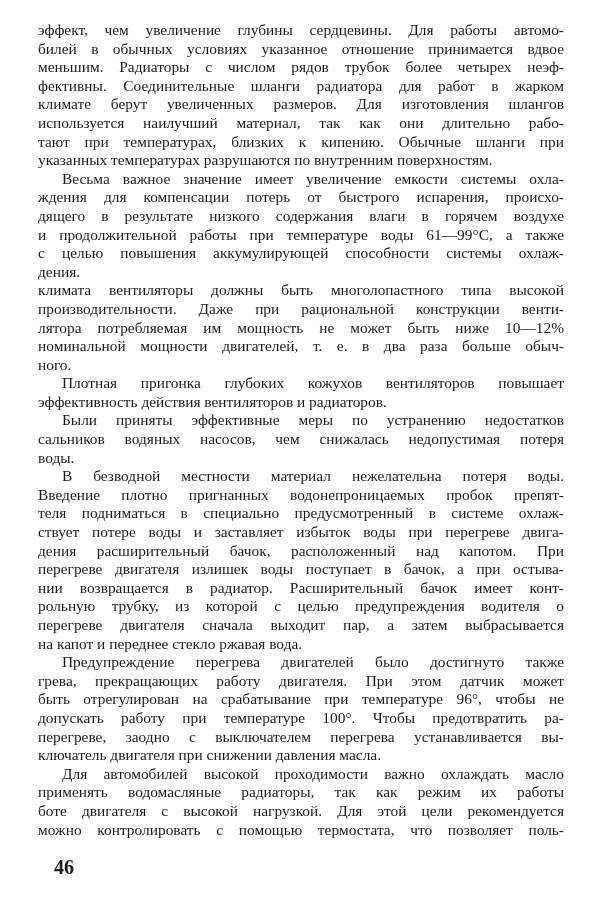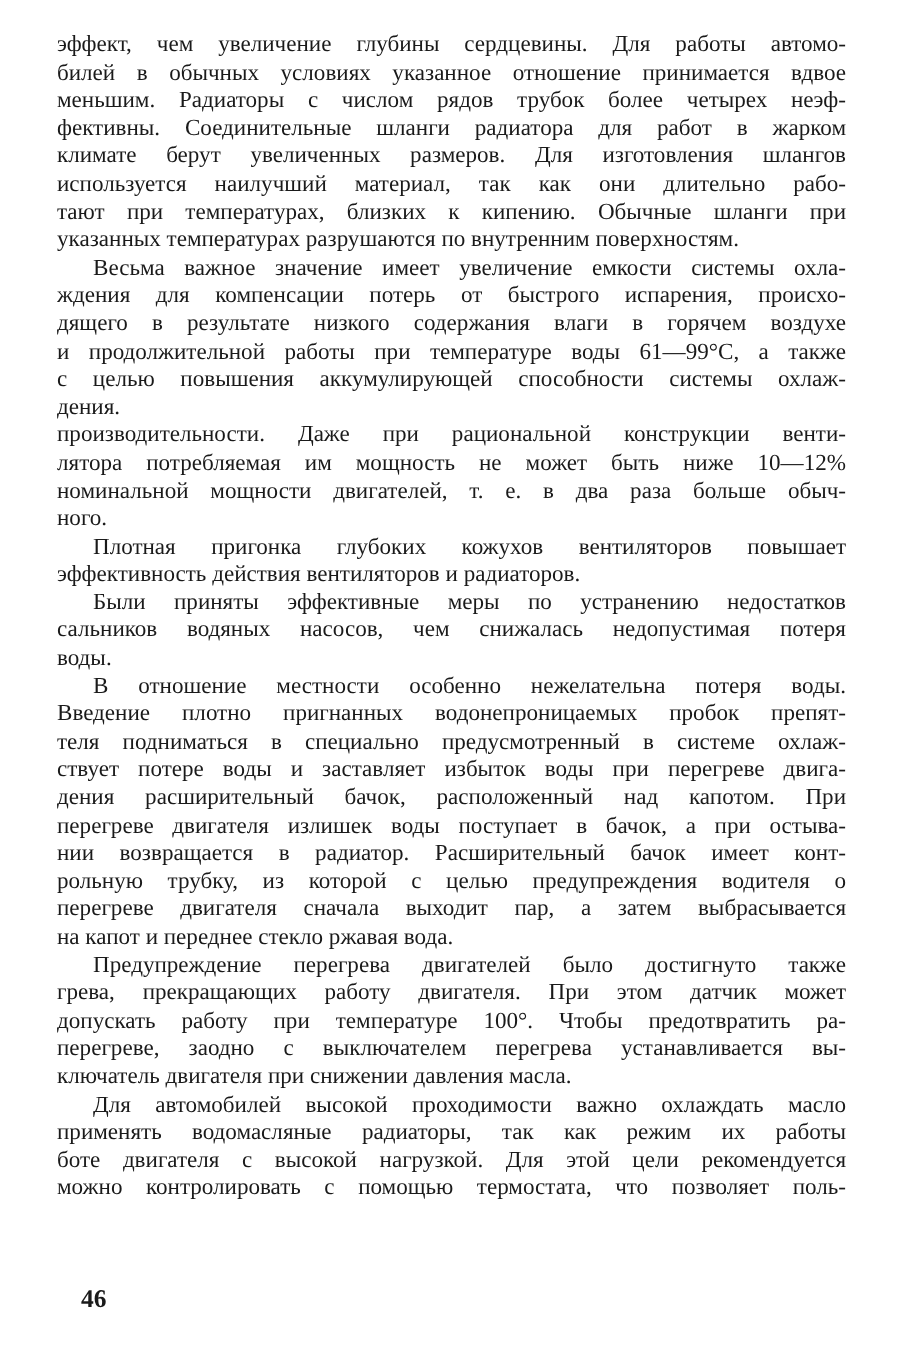--- a/index.html
+++ b/index.html
@@ -2,21 +2,21 @@
 <html><head>
 <meta charset="utf-8">
 <style>
   html, body { margin: 0; padding: 0; background: #ffffff; }
   body { width: 600px; height: 908px; position: relative; overflow: hidden; }
   .page { position: absolute; left: 38px; top: 21px; width: 526px; color: #1a1a1a;
           font-family: "Liberation Serif", "DejaVu Serif", serif; font-size: 15.4px; line-height: 18.6px; }
   .line { display: block; white-space: nowrap; text-align: justify; text-align-last: justify; height: 18.6px; overflow: hidden; font-family: Liberation Serif, serif; }
   .line.last { text-align-last: left; }
   .line.indent { padding-left: 24px; }
-  .page-number { position: absolute; left: 54px; top: 856px; font-family: "Liberation Serif", serif; font-size: 17px; color: #1a1a1a; font-weight: bold; }
+  .page-number { position: absolute; left: 54px; top: 856px; font-family: "Liberation Serif", serif; font-size: 20px; color: #1a1a1a; font-weight: bold; }
 </style>
 </head>
 <body>
 
 <div class="page" id="page-body">
     <div>
       <span class="line">эффект, чем увеличение глубины сердцевины. Для работы автомо-</span>
       <span class="line">билей в обычных условиях указанное отношение принимается вдвое</span>
       <span class="line">меньшим. Радиаторы с числом рядов трубок более четырех неэф-</span>
       <span class="line">фективны. Соединительные шланги радиатора для работ в жарком</span>
@@ -27,49 +27,51 @@
     </div>
     <div>
       <span class="line indent">Весьма важное значение имеет увеличение емкости системы охла-</span>
       <span class="line">ждения для компенсации потерь от быстрого испарения, происхо-</span>
       <span class="line">дящего в результате низкого содержания влаги в горячем воздухе</span>
       <span class="line">и продолжительной работы при температуре воды 61—99°C, а также</span>
       <span class="line">с целью повышения аккумулирующей способности системы охлаж-</span>
       <span class="line last">дения.</span>
     </div>
     <div>
+      <span class="line">климата вентиляторы должны быть многолопастного типа высокой</span>
       <span class="line">производительности. Даже при рациональной конструкции венти-</span>
       <span class="line">лятора потребляемая им мощность не может быть ниже 10—12%</span>
       <span class="line">номинальной мощности двигателей, т. е. в два раза больше обыч-</span>
       <span class="line last">ного.</span>
     </div>
     <div>
       <span class="line indent">Плотная пригонка глубоких кожухов вентиляторов повышает</span>
       <span class="line last">эффективность действия вентиляторов и радиаторов.</span>
     </div>
     <div>
       <span class="line indent">Были приняты эффективные меры по устранению недостатков</span>
       <span class="line">сальников водяных насосов, чем снижалась недопустимая потеря</span>
       <span class="line last">воды.</span>
     </div>
     <div>
-      <span class="line indent">В отношение местности особенно нежелательна потеря воды.</span>
+      <span class="line indent">В безводной местности материал нежелательна потеря воды.</span>
       <span class="line">Введение плотно пригнанных водонепроницаемых пробок препят-</span>
       <span class="line">теля подниматься в специально предусмотренный в системе охлаж-</span>
       <span class="line">ствует потере воды и заставляет избыток воды при перегреве двига-</span>
       <span class="line">дения расширительный бачок, расположенный над капотом. При</span>
       <span class="line">перегреве двигателя излишек воды поступает в бачок, а при остыва-</span>
       <span class="line">нии возвращается в радиатор. Расширительный бачок имеет конт-</span>
       <span class="line">рольную трубку, из которой с целью предупреждения водителя о</span>
       <span class="line">перегреве двигателя сначала выходит пар, а затем выбрасывается</span>
       <span class="line last">на капот и переднее стекло ржавая вода.</span>
     </div>
     <div>
       <span class="line indent">Предупреждение перегрева двигателей было достигнуто также</span>
       <span class="line">грева, прекращающих работу двигателя. При этом датчик может</span>
+      <span class="line">быть отрегулирован на срабатывание при температуре 96°, чтобы не</span>
       <span class="line">допускать работу при температуре 100°. Чтобы предотвратить ра-</span>
       <span class="line">перегреве, заодно с выключателем перегрева устанавливается вы-</span>
       <span class="line last">ключатель двигателя при снижении давления масла.</span>
     </div>
     <div>
       <span class="line indent">Для автомобилей высокой проходимости важно охлаждать масло</span>
       <span class="line">применять водомасляные радиаторы, так как режим их работы</span>
       <span class="line">боте двигателя с высокой нагрузкой. Для этой цели рекомендуется</span>
       <span class="line">можно контролировать с помощью термостата, что позволяет поль-</span>
     </div>

